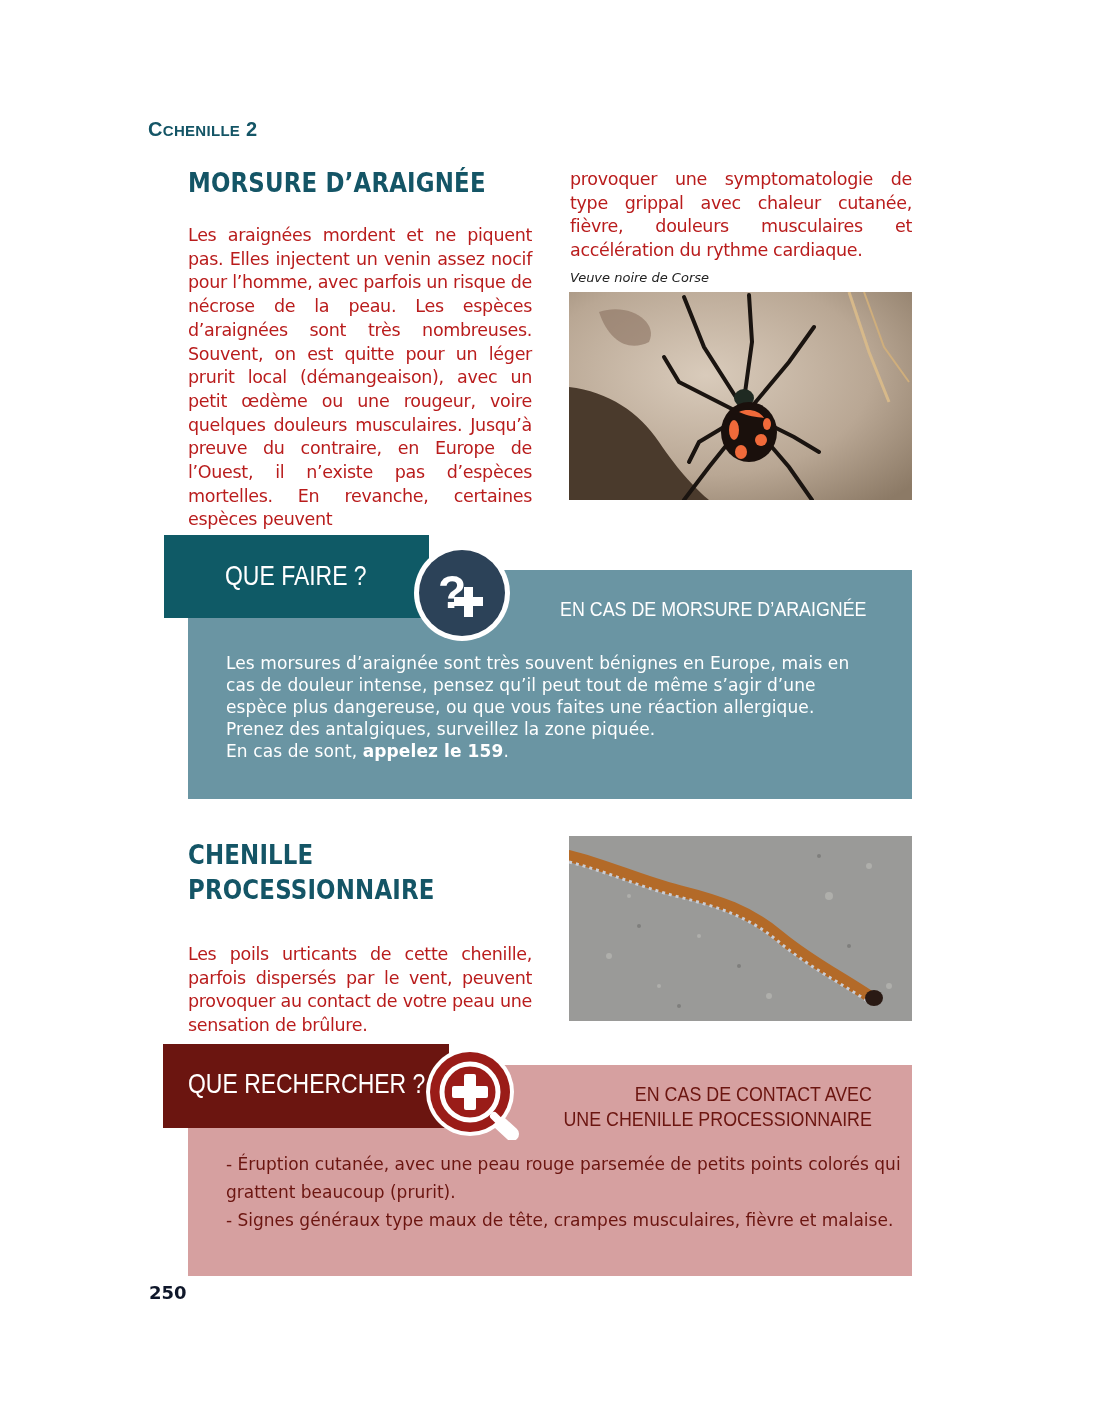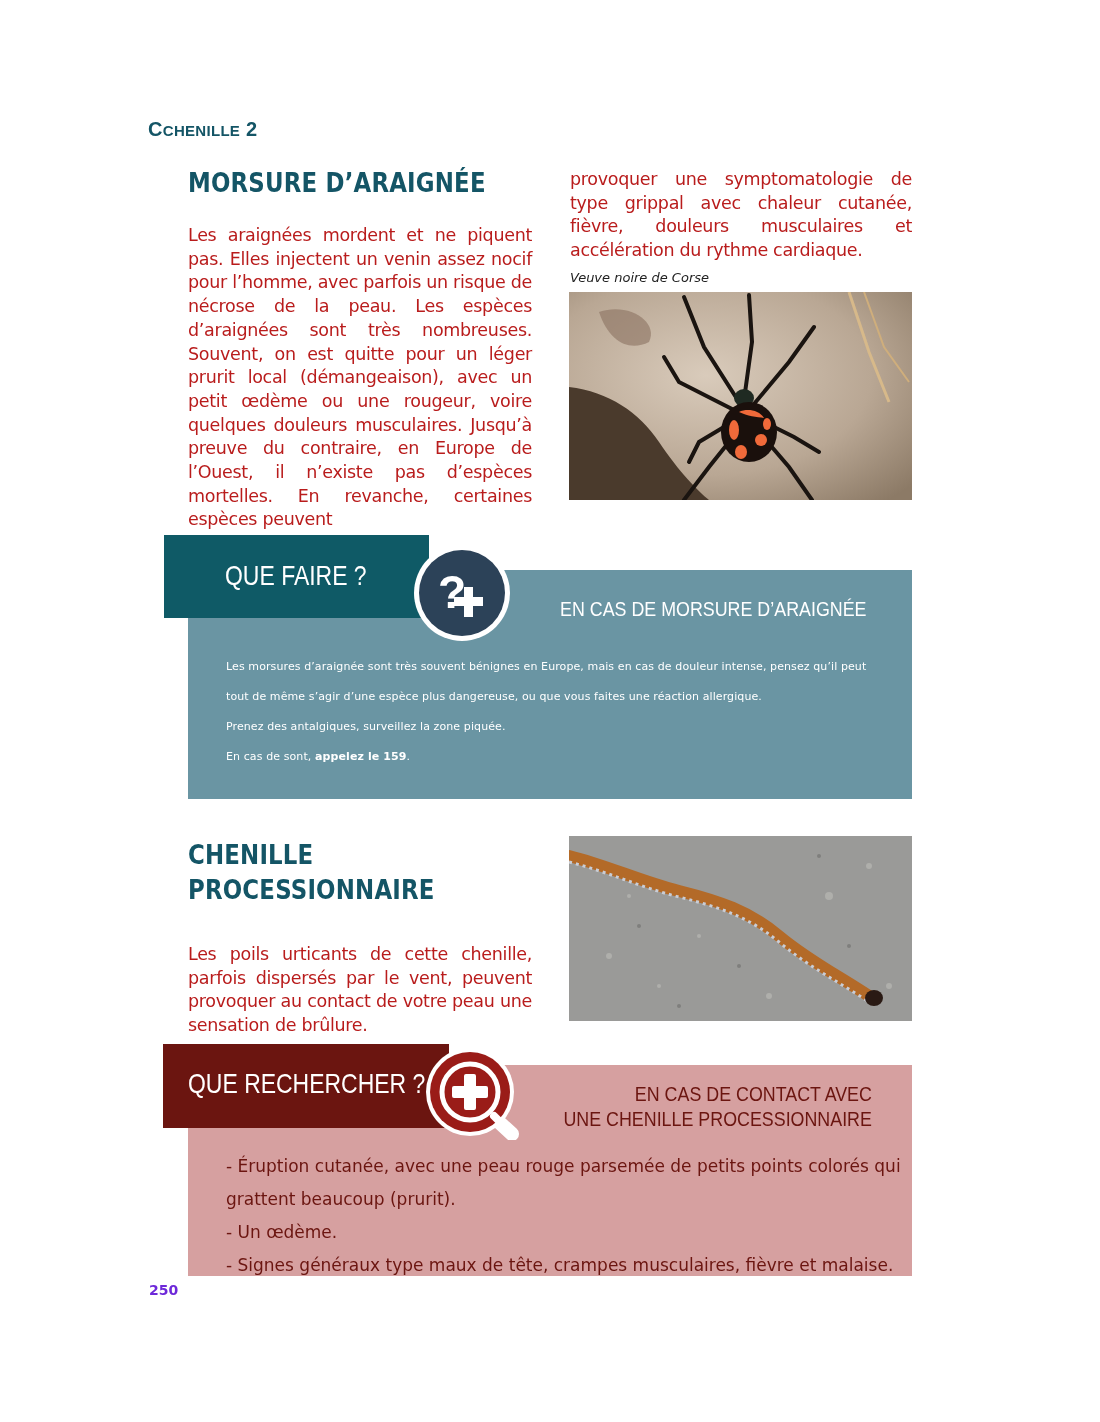--- a/index.html
+++ b/index.html
@@ -11,31 +11,31 @@
   .h2 { font-family:"DejaVu Sans", sans-serif; font-weight:bold; color:#145566; font-size:26px; letter-spacing:0.2px; line-height:35px; transform:scaleX(0.88); transform-origin:left top; }
   .para { font-family:"DejaVu Sans", sans-serif; font-size:17.5px; line-height:23.7px; text-align:justify; color:#b91c1c; letter-spacing:-0.3px; }
   .caption { font-style:italic; font-size:13px; color:#222; text-align:left; }
   .photo { overflow:hidden; }
   
   .qf-tab { left:164px; top:535px; width:265px; height:83px; background:#0f5a66; }
   .qf-tab-label { left:225px; top:560px; color:#fff; font-family:"Liberation Sans", sans-serif; font-size:28px; transform:scaleX(0.82); transform-origin:left top; }
   .qf-band { left:430px; top:570px; width:482px; height:60px; background:#6a95a3; }
   .qf-band-label { left:560px; top:597px; color:#fff; font-family:"Liberation Sans", sans-serif; font-size:21px; transform:scaleX(0.85); transform-origin:left top; white-space:nowrap; }
   .qf-body { left:188px; top:618px; width:724px; height:181px; background:#6a95a3; }
-  .qf-text { left:226px; top:652px; width:650px; color:#fff; font-size:11px; line-height:30px; letter-spacing:0.1px; }
+  .qf-text { left:226px; top:652px; width:650px; color:#fff; font-size:17px; line-height:22px; letter-spacing:0.1px; }
   .qf-text b { font-weight:bold; }
   .icon-circle { border-radius:50%; }
   
   .qr-tab { left:163px; top:1044px; width:286px; height:84px; background:#6b1510; }
   .qr-tab-label { left:188px; top:1068px; color:#fff; font-family:"Liberation Sans", sans-serif; font-size:28px; transform:scaleX(0.82); transform-origin:left top; white-space:nowrap; }
   .qr-band { left:452px; top:1065px; width:460px; height:72px; background:#d6a0a0; }
   .qr-band-label { right:230px; top:1081px; color:#6b1510; font-family:"Liberation Sans", sans-serif; font-size:21px; line-height:25px; text-align:right; transform:scaleX(0.85); transform-origin:right top; white-space:nowrap; }
   .qr-body { left:188px; top:1128px; width:724px; height:148px; background:#d6a0a0; }
-  .qr-text { left:226px; top:1150px; width:680px; color:#6b1510; font-size:17px; line-height:33px; }
-  .pagenum { left:149px; top:1282px; font-weight:bold; font-size:14px; color:#6d28d9; }
+  .qr-text { left:226px; top:1150px; width:680px; color:#6b1510; font-size:17px; line-height:28px; }
+  .pagenum { left:149px; top:1282px; font-weight:bold; font-size:18px; color:#0f172a; }
 </style>
 </head>
 <body>
 
 <div class="abs chapter">
   <span class="big">C</span><span class="sc">CHENILLE</span>
   <span class="big">2</span>
 </div>
 
 <div class="abs h2" style="left:188px; top:166px; white-space:nowrap;">MORSURE D’ARAIGNÉE</div>
@@ -145,17 +145,16 @@
     <circle cx="46" cy="42" r="44" fill="#ffffff"></circle>
     <circle cx="46" cy="42" r="40" fill="#9a1c18"></circle>
     <circle cx="46" cy="42" r="28" fill="none" stroke="#ffffff" stroke-width="5"></circle>
     <rect x="40" y="24" width="12" height="36" rx="2" fill="#ffffff"></rect>
     <rect x="28" y="36" width="36" height="12" rx="2" fill="#ffffff"></rect>
     <line x1="70" y1="66" x2="88" y2="84" stroke="#ffffff" stroke-width="8" stroke-linecap="round"></line>
   </svg>
 </div>
 <div class="abs qr-text">
   <div>- Éruption cutanée, avec une peau rouge parsemée de petits points colorés qui grattent beaucoup (prurit).</div>
-  <div>- Un œdème.</div>
   <div>- Signes généraux type maux de tête, crampes musculaires, fièvre et malaise.</div>
 </div>
 
 <div class="abs pagenum">250</div>
 
 </body></html>

